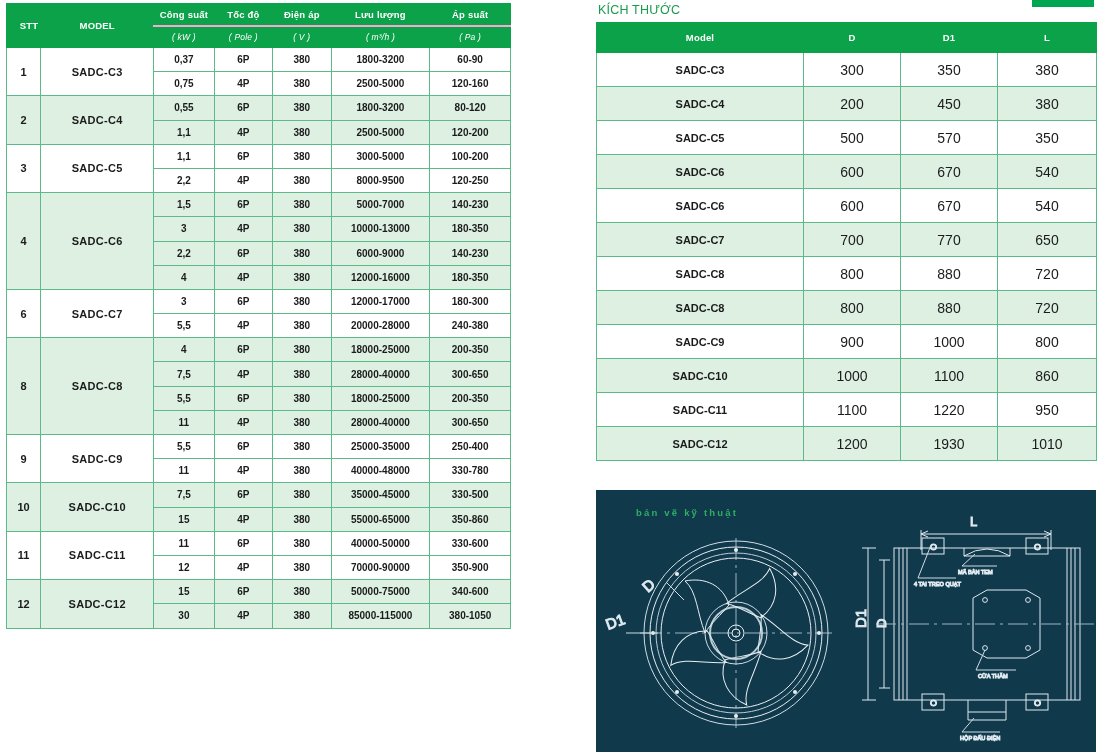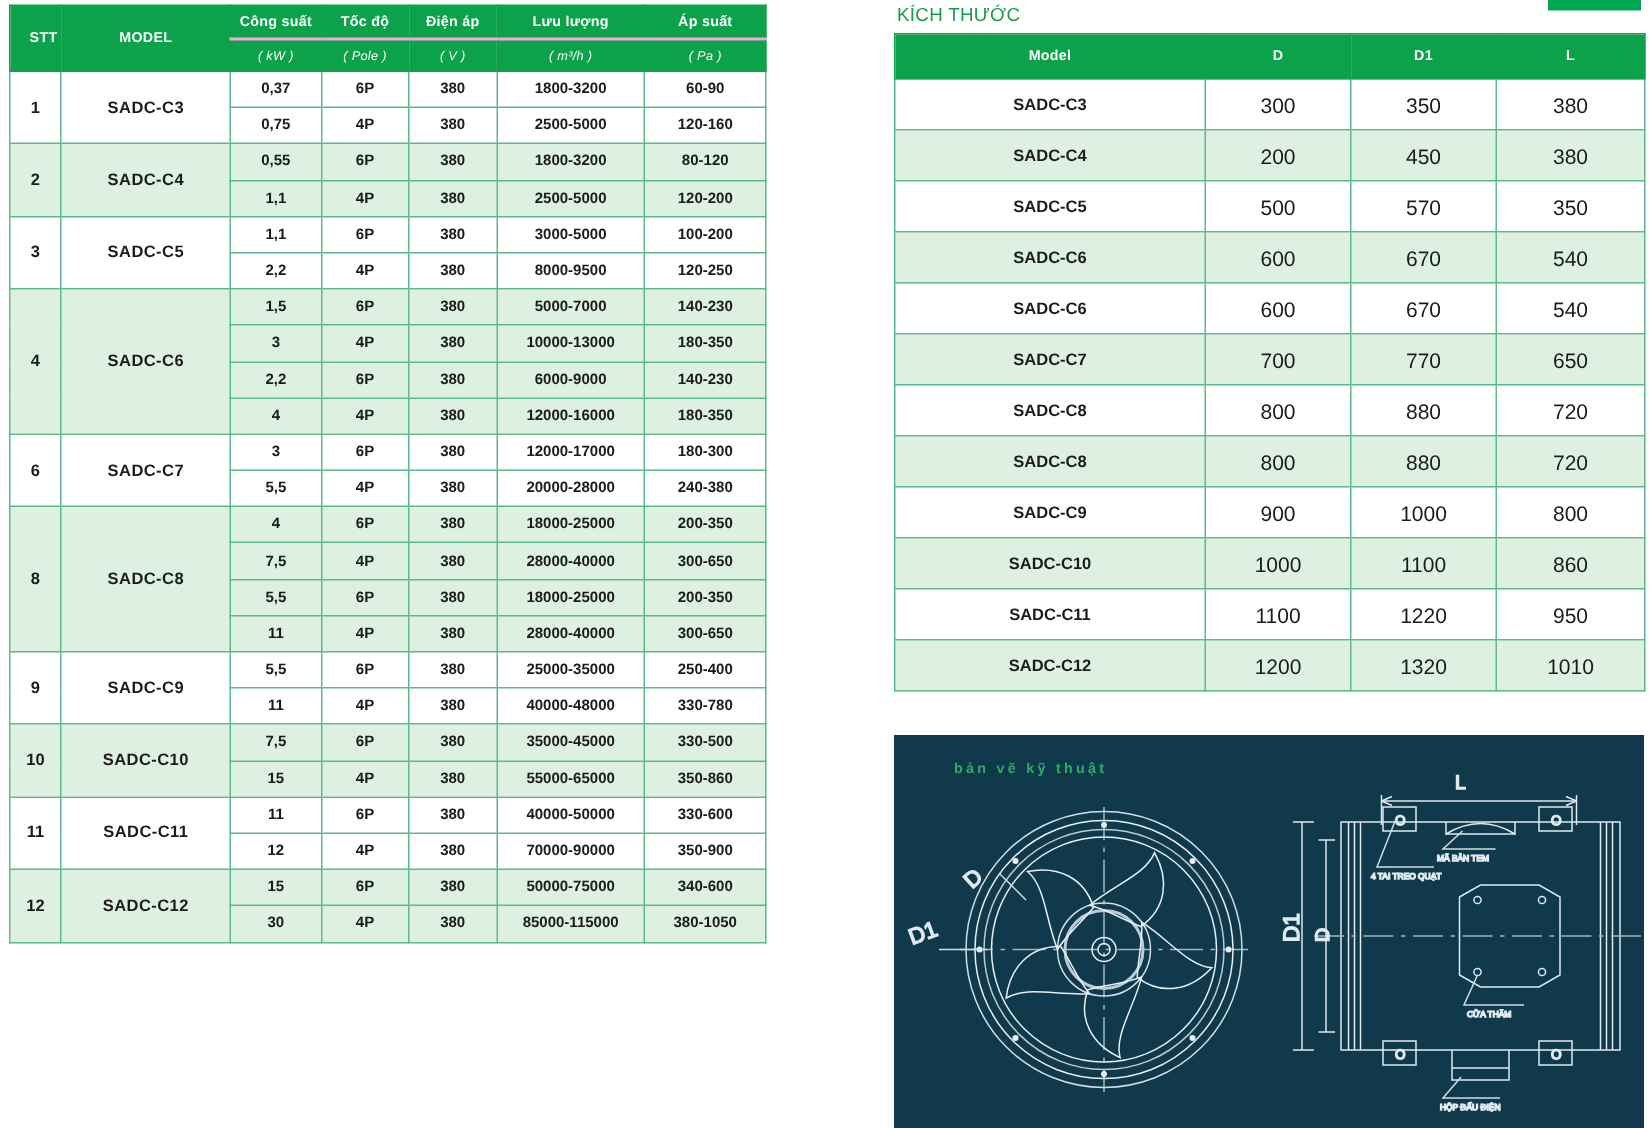--- a/index.html
+++ b/index.html
@@ -425,21 +425,21 @@
           </tr>
           <tr>
             <td>SADC-C11</td>
             <td class="num">1100</td>
             <td class="num">1220</td>
             <td class="num">950</td>
           </tr>
           <tr class="tint">
             <td>SADC-C12</td>
             <td class="num">1200</td>
-            <td class="num">1320</td>
+            <td class="num">1930</td>
             <td class="num">1010</td>
           </tr>
         </tbody>
     </table>
   </div>
 
   <div class="drawing-panel">
     <div class="drawing-caption">bản vẽ kỹ thuật</div>
 
     <svg class="drawing-svg" viewBox="0 0 500 262">

